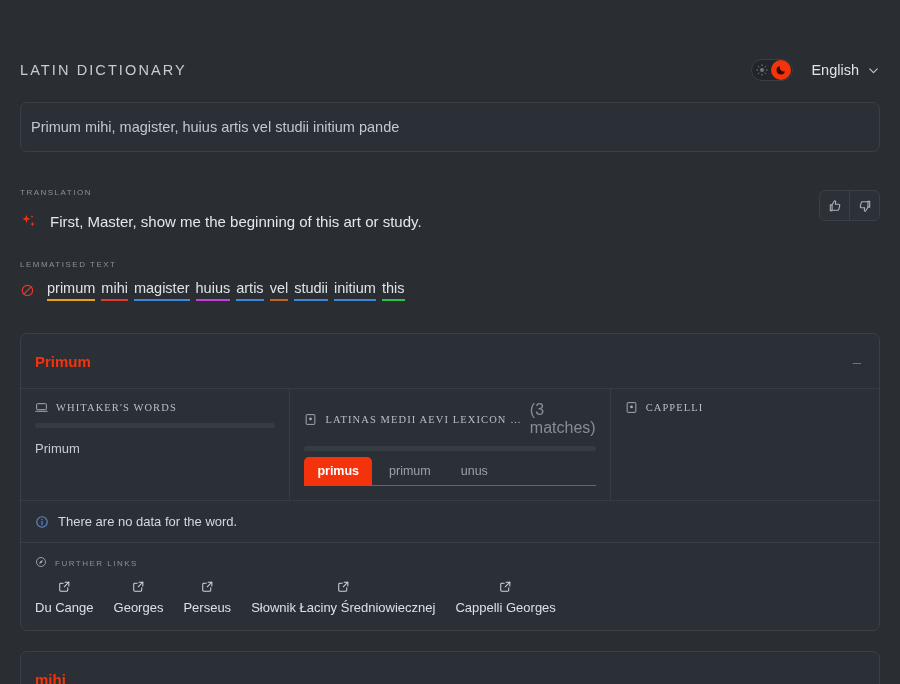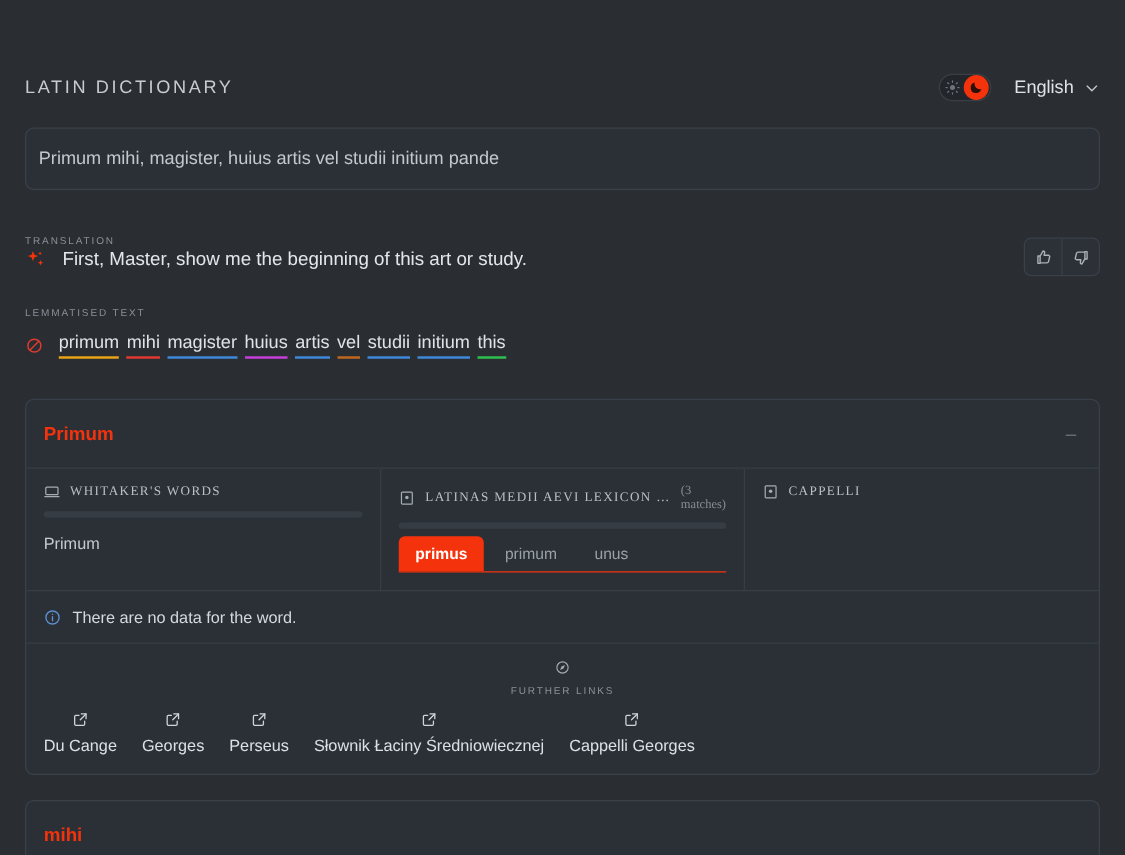--- a/index.html
+++ b/index.html
@@ -49,21 +49,21 @@
     border: 0; outline: 0; width: 100%; font-family: inherit;
   }
 
   
   .sec-label {
     font-size: 8px; letter-spacing: 1.5px; color: #8b9099;
     margin: 0; text-transform: uppercase;
   }
 
   .translation-wrap { margin-top: 36px; position: relative; }
-  .trans-row { display: flex; align-items: center; gap: 13px; margin-top: 2px; }
+  .trans-row { display: flex; align-items: center; gap: 13px; margin-top: 16px; }
   .trans-text { font-size: 15px; color: #e3e7ec; }
 
   .feedback {
     position: absolute; right: 0; top: 2px;
     display: flex; border: 1px solid #3a4049; border-radius: 6px;
     overflow: hidden; background: #2c3137;
   }
   .fb-btn {
     width: 29px; height: 29px; display: flex; align-items: center; justify-content: center;
     background: transparent; border: 0; cursor: pointer;
@@ -88,21 +88,21 @@
     padding: 0 14px;
   }
   .card-title { font-size: 15px; font-weight: bold; color: #f4330c; }
   .minimize { color: #6d737c; font-size: 15px; line-height: 1; cursor: pointer; padding: 4px; }
 
   .cols { display: flex; border-top: 1px solid #373d45; }
   .col { flex: 1; padding: 12px 14px 14px; border-right: 1px solid #373d45; min-height: 76px; }
   .col:last-child { border-right: 0; }
   .col-head { display: flex; align-items: center; gap: 8px; }
   .col-title { font-size: 10.5px; letter-spacing: 1.1px; color: #b9bfc7; white-space: nowrap; font-family: Liberation Serif, serif; }
-  .col-matches { font-size: 10px; color: #868d96; font-family: Liberation Serif, serif; }
+  .col-matches { font-size: 16px; color: #868d96; }
   .col-bar {
     height: 5px; border-radius: 3px; background: #363c44;
     margin-top: 9px; width: 100%;
   }
   .col-body { margin-top: 13px; font-size: 13px; color: #c5cbd3; }
 
   .chips { display: flex; align-items: flex-end; gap: 4px; margin-top: 6px;
            border-bottom: 1.5px solid #f4330c; }
   .chip {
     font-size: 12.5px; color: #9aa1aa; padding: 7px 13px; cursor: pointer;
@@ -110,21 +110,21 @@
   }
   .chip.active { background: #f4330c; color: #fff; font-weight: bold; }
 
   .nodata {
     display: flex; align-items: center; gap: 9px;
     padding: 13px 14px; border-top: 1px solid #373d45;
     font-size: 13px; color: #d4d9df;
   }
 
   .links-sec { border-top: 1px solid #373d45; padding: 13px 14px 15px; }
-  .links-row { display: flex; align-items: center; gap: 8px; flex-direction: column; }
+  .links-row { display: flex; align-items: flex-end; gap: 8px; }
   .links-list { display: flex; align-items: center; gap: 20px; margin-top: 12px; flex-wrap: wrap; }
   .flink { display: flex; align-items: center; gap: 7px; cursor: pointer; flex-direction: column; }
   .flink-label { font-size: 13px; color: #dbe0e6; }
 
   .card.next { margin-top: 20px; }
   .card.next .card-head { height: 54px; }
 
   svg { display: block; }
 </style>
 </head>

